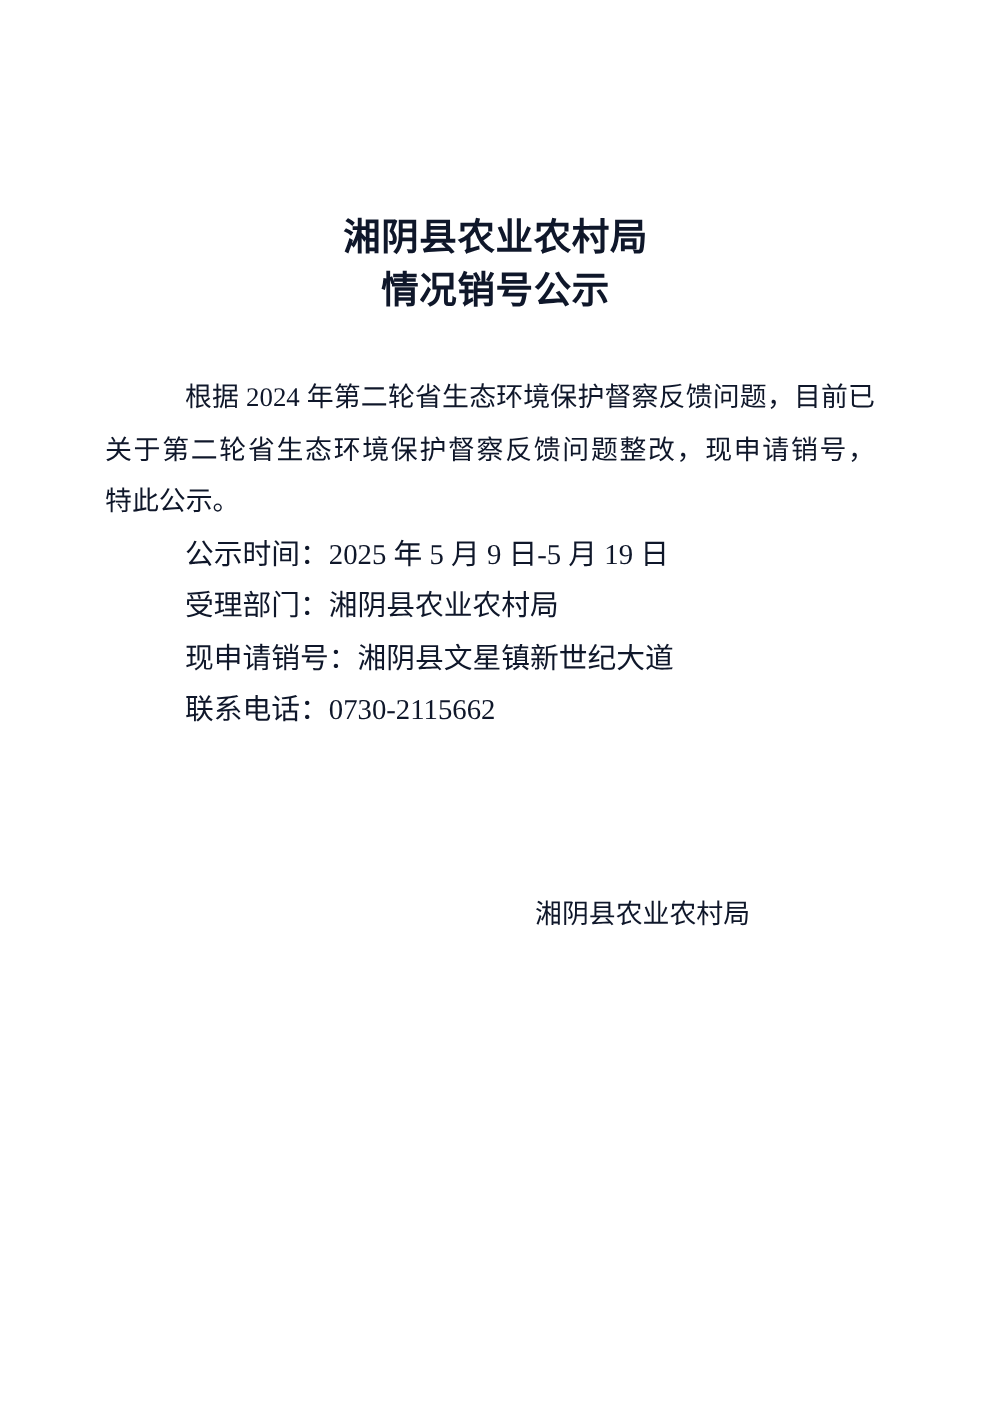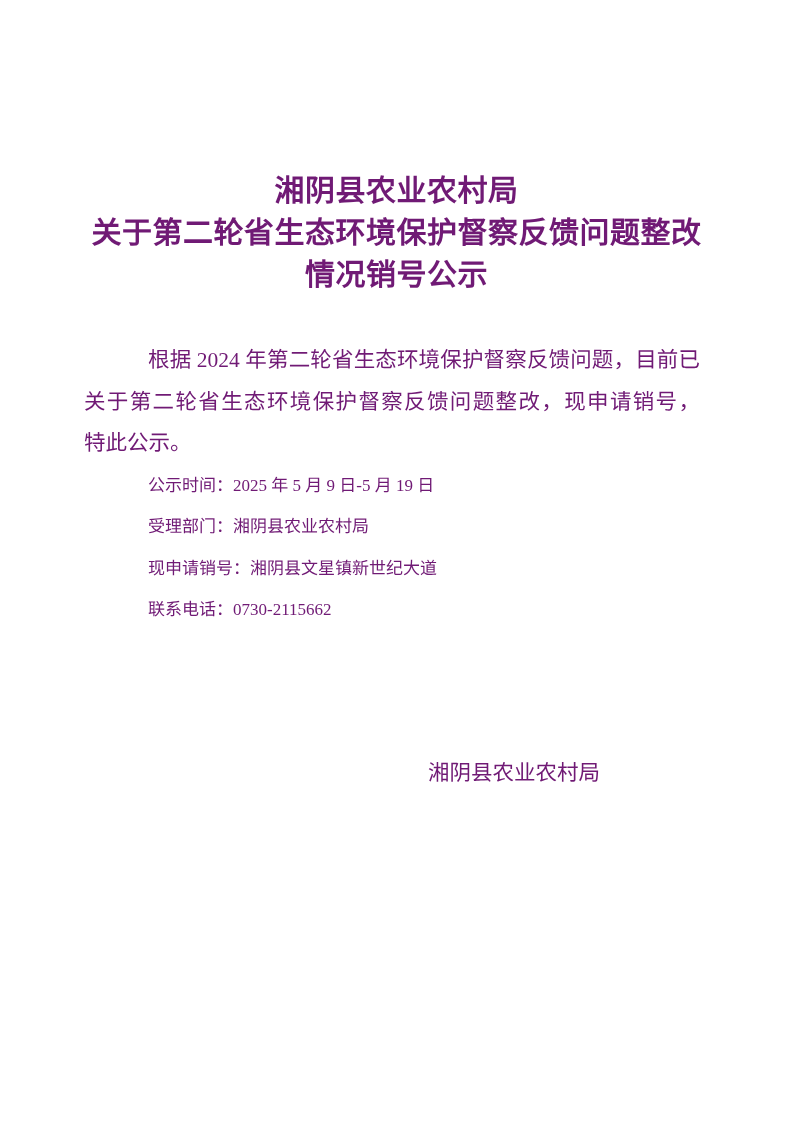--- a/index.html
+++ b/index.html
@@ -5,21 +5,21 @@
   html, body {
     margin: 0;
     padding: 0;
     background: #ffffff;
   }
   .page {
     position: relative;
     width: 793px;
     height: 1122px;
     background: #ffffff;
-    color: #701a75;
+    color: #0f172a;
     overflow: hidden;
     font-family: "Liberation Serif", "DejaVu Serif", serif;
   }
   .doc-title {
     padding-top: 170px;
     text-align: center;
     font-weight: 700;
     font-size: 30px;
     line-height: 42px;
     letter-spacing: 0.5px;
@@ -36,39 +36,38 @@
   }
   .para-line.first {
     text-indent: 64px;
   }
   .para-line.last {
     text-align: center;
     text-align-last: left;
   }
   .detail-lines {
     margin: 0 93px 0 148px;     
-    font-size: 17px;
+    font-size: 23px;
     line-height: 41.5px;
   }
   .signature {
     margin-top: 122px;
     margin-left: 428px;
     font-size: 21.5px;
     line-height: 41.5px;
     text-align: left;
   }
 </style>
 </head>
 <body>
 
 <div class="page">
 
   <div class="doc-title">
     <div class="title-line">湘阴县农业农村局</div>
-    <div class="title-line">关于第二轮省生态环境保护督察反馈问题整改</div>
     <div class="title-line">情况销号公示</div>
   </div>
 
   <div class="doc-body">
     <div class="para-line first">根据 2024 年第二轮省生态环境保护督察反馈问题，目前已</div>
     <div class="para-line">关于第二轮省生态环境保护督察反馈问题整改，现申请销号，</div>
     <div class="para-line last">特此公示。</div>
   </div>
 
   <div class="detail-lines">

